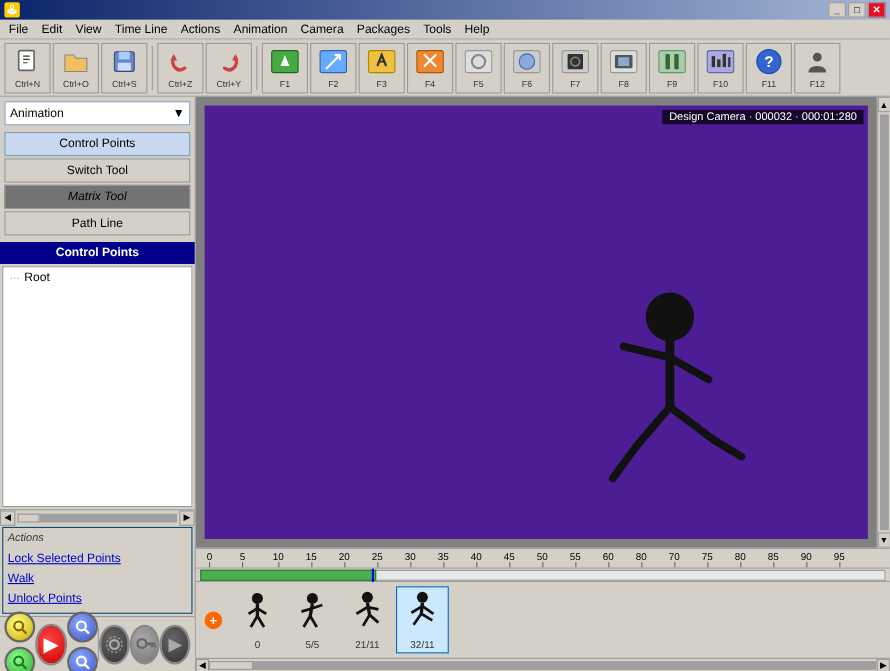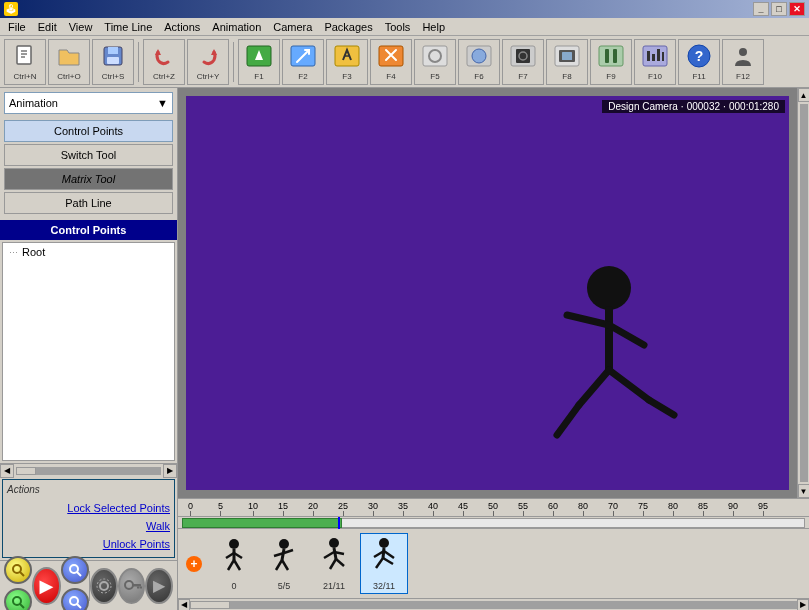--- a/index.html
+++ b/index.html
@@ -135,21 +135,21 @@
     .scroll-track { flex: 1; height: 8px; background: #a0a0a0; margin: 0 2px; }
     .scroll-thumb { width: 20px; height: 8px; background: #d4d0c8; border: 1px solid #999; }
 
     
     #actions-section {
       border: 1px solid #0c4a6e;
       margin: 2px;
       padding: 4px;
     }
     #actions-title { font-size: 10px; color: #333; margin-bottom: 4px; font-style: italic; }
-    .action-link { color: #0000cc; text-decoration: underline; cursor: pointer; display: block; font-size: 11px; line-height: 18px; text-align: right; }
+    .action-link { color: #0000cc; text-decoration: underline; cursor: pointer; display: block; font-size: 11px; line-height: 18px; }
 
     
     #bottom-controls {
       height: 50px;
       background: #d4d0c8;
       border-top: 1px solid #999;
       display: flex; align-items: center; justify-content: space-around;
       padding: 4px;
     }
     .ctrl-btn {

